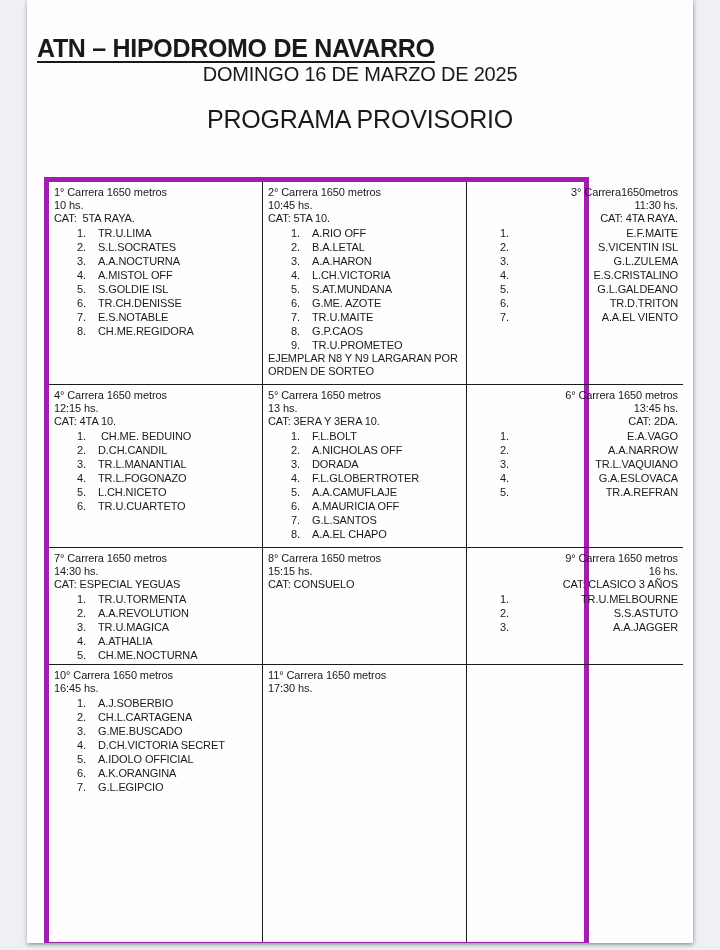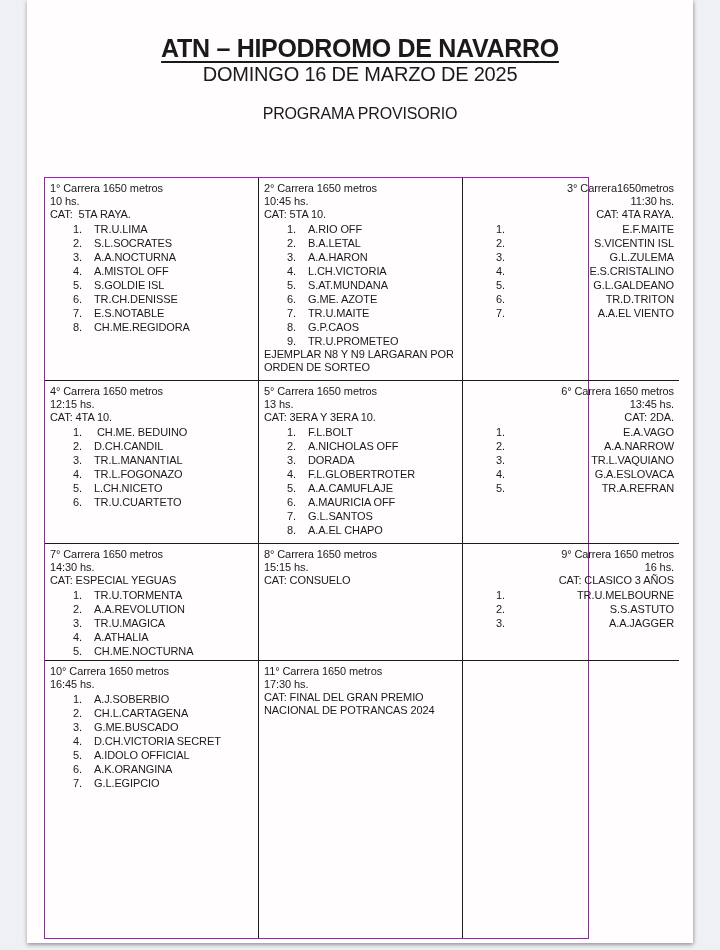--- a/index.html
+++ b/index.html
@@ -13,45 +13,44 @@
   .canvas{position:relative;width:720px;height:950px;overflow:hidden;}
   .page{
     position:absolute;left:27px;top:0;
     width:666px;height:943px;
     background:#fffdfe;
     box-shadow:0 2px 4px rgba(0,0,0,.35), 2px 0 3px rgba(0,0,0,.07);
     overflow:hidden;
   }
   .doc-title{
     margin:34px 10px 0 10px;
-    text-align:center;
     font-size:25px;font-weight:bold;
     letter-spacing:-0.3px;
     text-decoration:underline;
     text-underline-offset:4px;
     text-decoration-thickness:2px;
   }
   .doc-date{
     text-align:center;
     font-size:20px;
     letter-spacing:-0.2px;
   }
   .doc-subtitle{
     margin-top:19px;
     text-align:center;
-    font-size:16px;
+    font-size:25px;
     letter-spacing:-0.2px;
   }
   .race-grid{
     position:absolute;left:17px;top:177px;
     width:545px;
     display:grid;
     grid-template-columns:214px 204px 216px;
     grid-template-rows:203px 163px 117px 277px;
-    border:1px solid #a21caf;
+    border:5px solid #a21caf;
     box-sizing:border-box;
   }
   .cell{
     border-right:1px solid #1c1c1c;
     border-bottom:1px solid #1c1c1c;
     box-sizing:border-box;
     overflow:hidden;
     padding:4px 5px 0 5px;
     font-size:11px;
     line-height:13px;
@@ -404,21 +403,20 @@
             <li class="entry">
               <span class="num">7.</span>
               <span class="nm">G.L.EGIPCIO</span>
             </li>
           </ol>
         <div class="race-note"></div>
       </div>
       <div class="cell last-row">
         <div class="race-header">11° Carrera 1650 metros</div>
         <div class="race-time">17:30 hs.</div>
-        <div class="race-category">CAT: FINAL DEL GRAN PREMIO NACIONAL DE POTRANCAS 2024</div>
         <ol class="race-entries"></ol>
         <div class="race-note"></div>
       </div>
       <div class="cell last-col last-row"></div>
 
     </div>
   </div>
 </div>
 
 </body></html>

